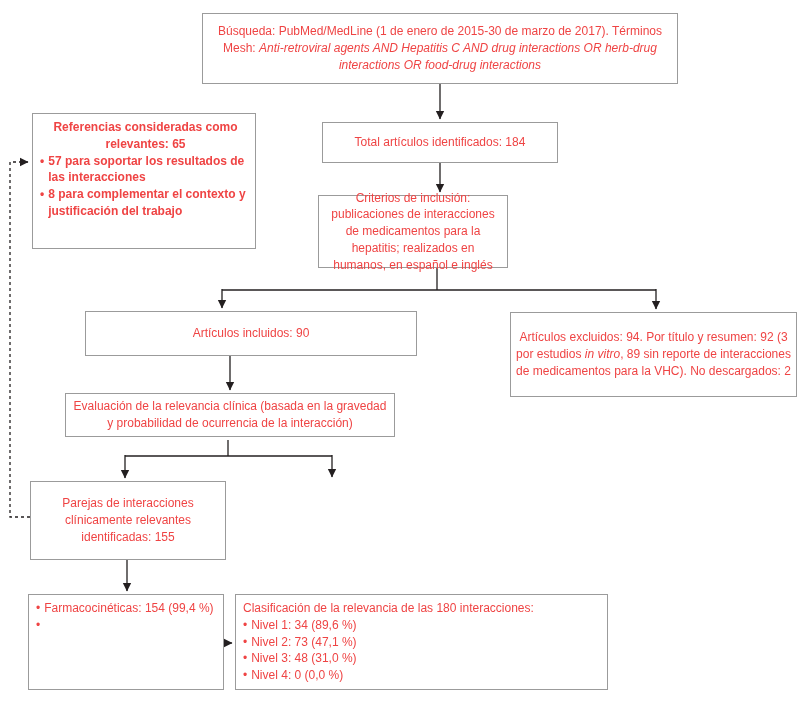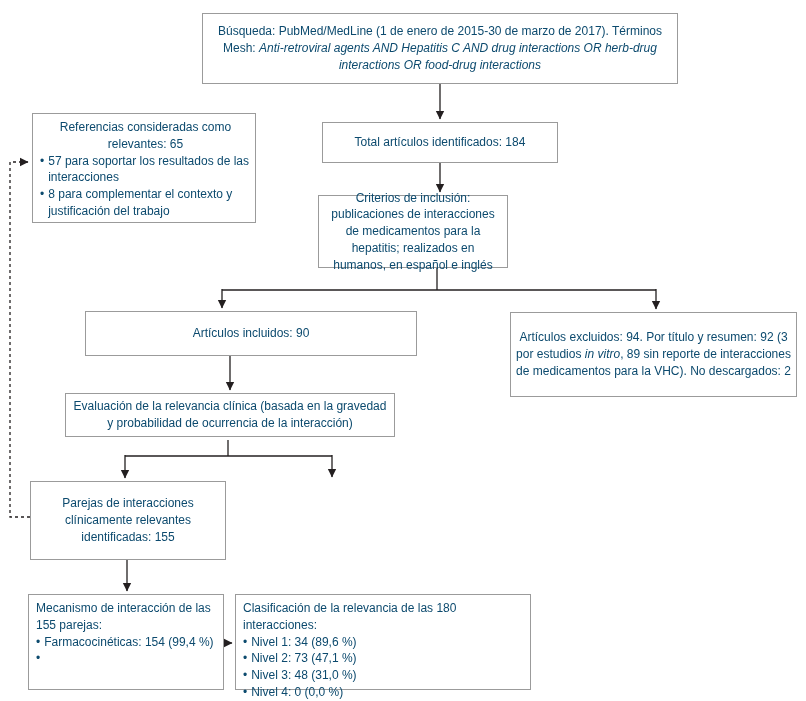--- a/index.html
+++ b/index.html
@@ -12,21 +12,21 @@
     overflow:hidden;
   }
   svg.connectors{position:absolute;left:0;top:0;width:806px;height:701px;}
   .box{
     position:absolute;
     box-sizing:border-box;
     background:#ffffff;
     border:1px solid #9b9b9b;
     font-size:12px;
     line-height:1.4;
-    color:#0c4a6e;
+    color:#ef4444;
   }
   .center{
     display:flex;flex-direction:column;justify-content:center;
     text-align:center;padding:3px 5px;
   }
   .lefty{padding:5px 4px 5px 7px;text-align:left;}
   .ref-title{text-align:center;}
   .li{display:flex;gap:4px;text-align:left;}
   .li .b{flex:0 0 auto;}
   .it{font-style:italic;}
@@ -57,21 +57,21 @@
       <line x1="127" y1="560" x2="127" y2="591" marker-end="url(#arrow)"></line>
       <line x1="224" y1="643" x2="232" y2="643" marker-end="url(#arrow)"></line>
       <path d="M30,517 L10,517 L10,162 L28,162" stroke-dasharray="3,3" marker-end="url(#arrow)"></path>
     </g>
   </svg>
 
   <div class="box center" style="left:202px;top:13px;width:476px;height:71px;">
     <div><span>Búsqueda: PubMed/MedLine (1 de enero de 2015-30 de marzo de 2017). Términos Mesh: </span><span class="it">Anti-retroviral agents AND Hepatitis C AND drug interactions OR herb-drug interactions OR food-drug interactions</span></div>
   </div>
 
-  <div class="box lefty" style="left:32px;top:113px;width:224px;height:110px;">
+  <div class="box lefty" style="left:32px;top:113px;width:224px;height:136px;font-weight:bold;">
     <div class="ref-title">Referencias consideradas como relevantes: 65</div>
     <div class="li">
       <span class="b">•</span>
       <span>57 para soportar los resultados de las interacciones</span>
     </div>
     <div class="li">
       <span class="b">•</span>
       <span>8 para complementar el contexto y justificación del trabajo</span>
     </div>
   </div>
@@ -95,31 +95,30 @@
   <div class="box center" style="left:65px;top:393px;width:330px;height:44px;">
     <div>Evaluación de la relevancia clínica (basada en la gravedad y probabilidad de ocurrencia de la interacción)</div>
   </div>
 
   <div class="box center" style="left:30px;top:481px;width:196px;height:79px;">
     <div>Parejas de interacciones clínicamente relevantes identificadas: 155</div>
   </div>
 
 
   <div class="box lefty" style="left:28px;top:594px;width:196px;height:96px;">
-    <div>Mecanismo de interacción de las 155 parejas:</div>
     <div class="li">
       <span class="b">•</span>
       <span>Farmacocinéticas: 154 (99,4 %)</span>
     </div>
     <div class="li">
       <span class="b">•</span>
     </div>
   </div>
 
-  <div class="box lefty" style="left:235px;top:594px;width:296px;height:96px;">
+  <div class="box lefty" style="left:235px;top:594px;width:373px;height:96px;">
     <div>Clasificación de la relevancia de las 180 interacciones:</div>
     <div class="li">
       <span class="b">•</span>
       <span>Nivel 1: 34 (89,6 %)</span>
     </div>
     <div class="li">
       <span class="b">•</span>
       <span>Nivel 2: 73 (47,1 %)</span>
     </div>
     <div class="li">

